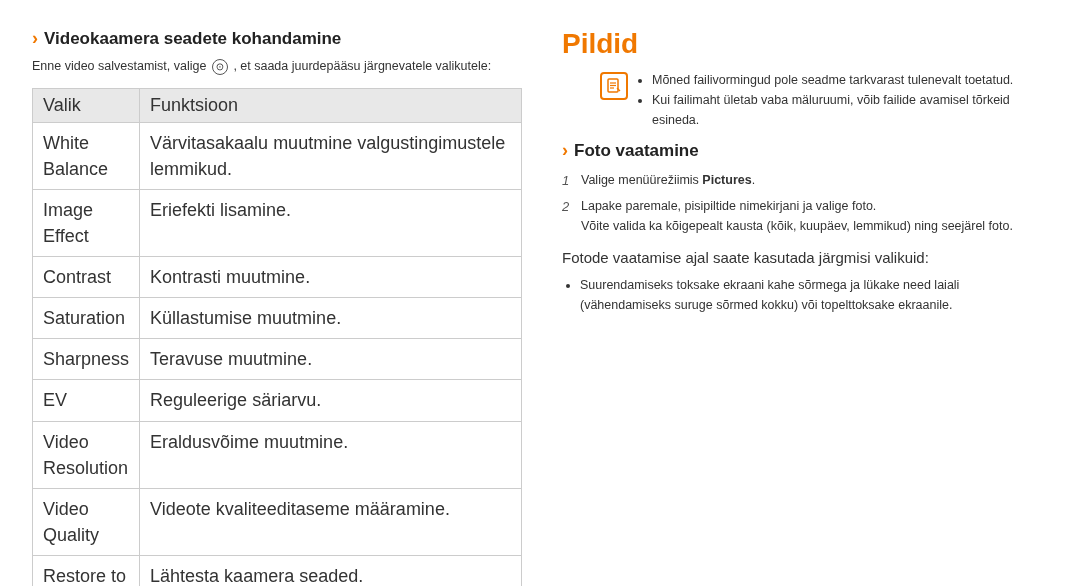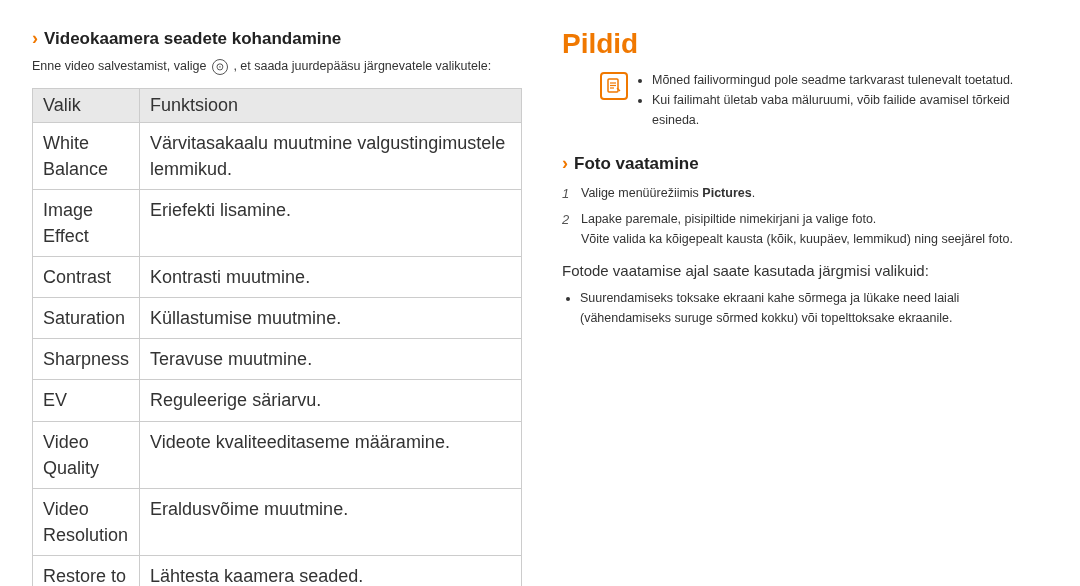--- a/index.html
+++ b/index.html
@@ -93,21 +93,21 @@
     }
     .pildid-intro {
       font-size: 12.5px;
       color: #333;
       line-height: 1.6;
       margin-bottom: 14px;
     }
     .note-box {
       display: flex;
       gap: 10px;
-      margin-bottom: 23px;
+      margin-bottom: 10px;
       align-items: flex-start;
       padding-left: 38px;
     }
     .note-icon {
       flex: 0 0 28px;
       width: 28px;
       height: 28px;
       border: 2px solid #f07800;
       border-radius: 4px;
       display: flex;
@@ -239,26 +239,26 @@
           </tr>
           <tr>
             <td>Sharpness</td>
             <td>Teravuse muutmine.</td>
           </tr>
           <tr>
             <td>EV</td>
             <td>Reguleerige säriarvu.</td>
           </tr>
           <tr>
+            <td>Video Resolution</td>
+            <td>Eraldusvõime muutmine.</td>
+          </tr>
+          <tr>
             <td>Video Quality</td>
             <td>Videote kvaliteeditaseme määramine.</td>
-          </tr>
-          <tr>
-            <td>Video Resolution</td>
-            <td>Eraldusvõime muutmine.</td>
           </tr>
           <tr>
             <td>Restore to default</td>
             <td>Lähtesta kaamera seaded.</td>
           </tr>
         </tbody>
     </table>
   </div>
 
   <div class="right-column">

